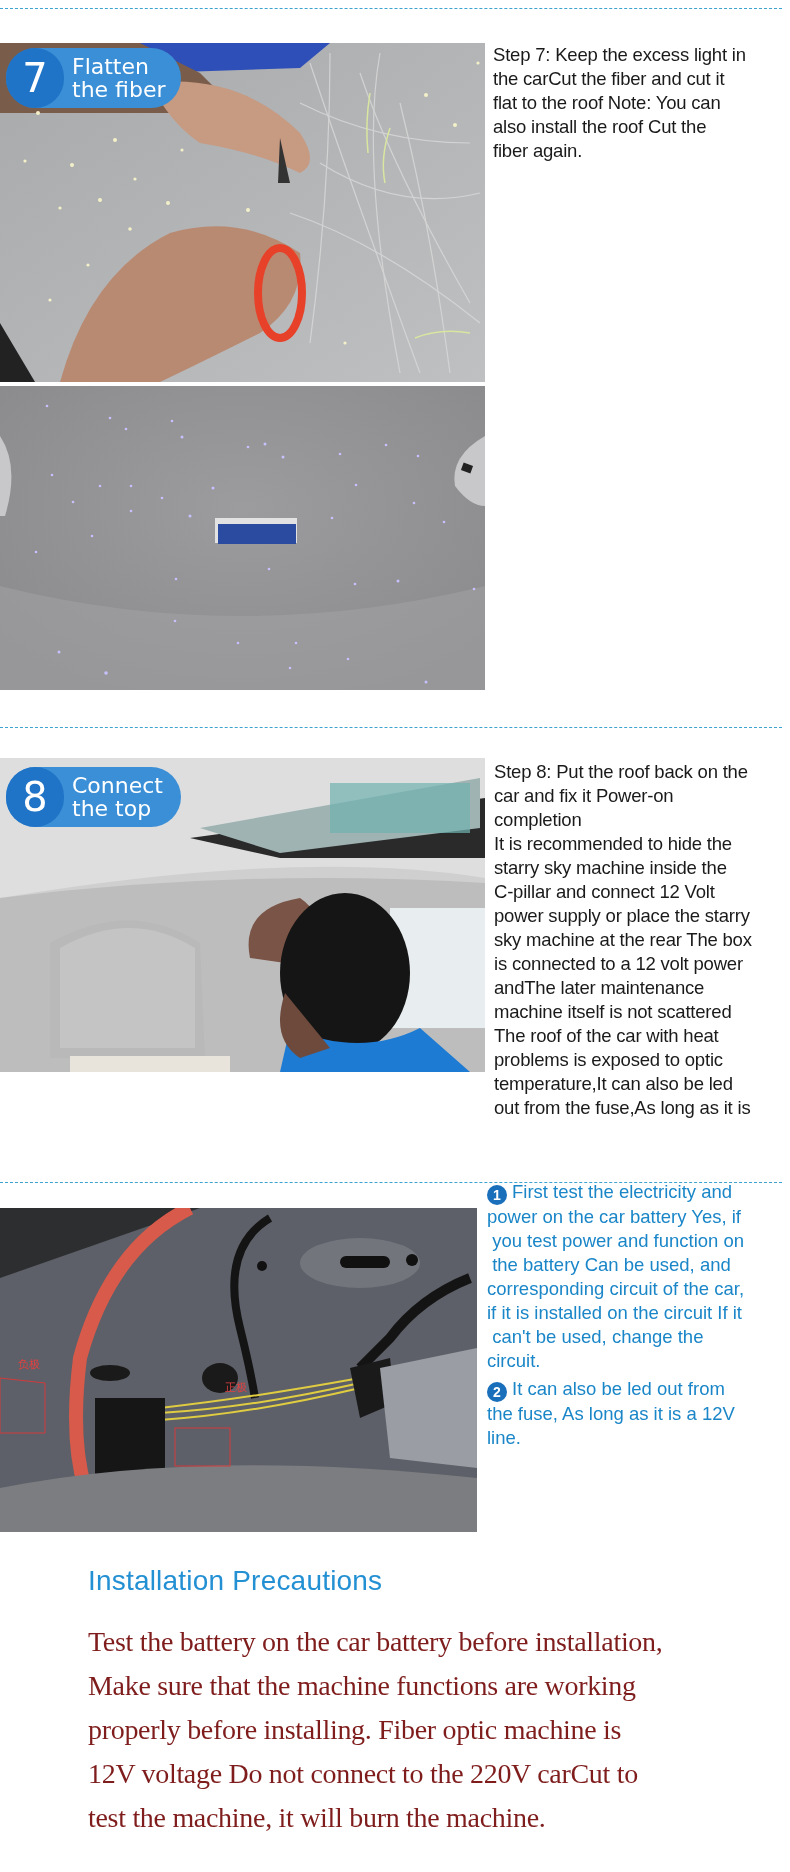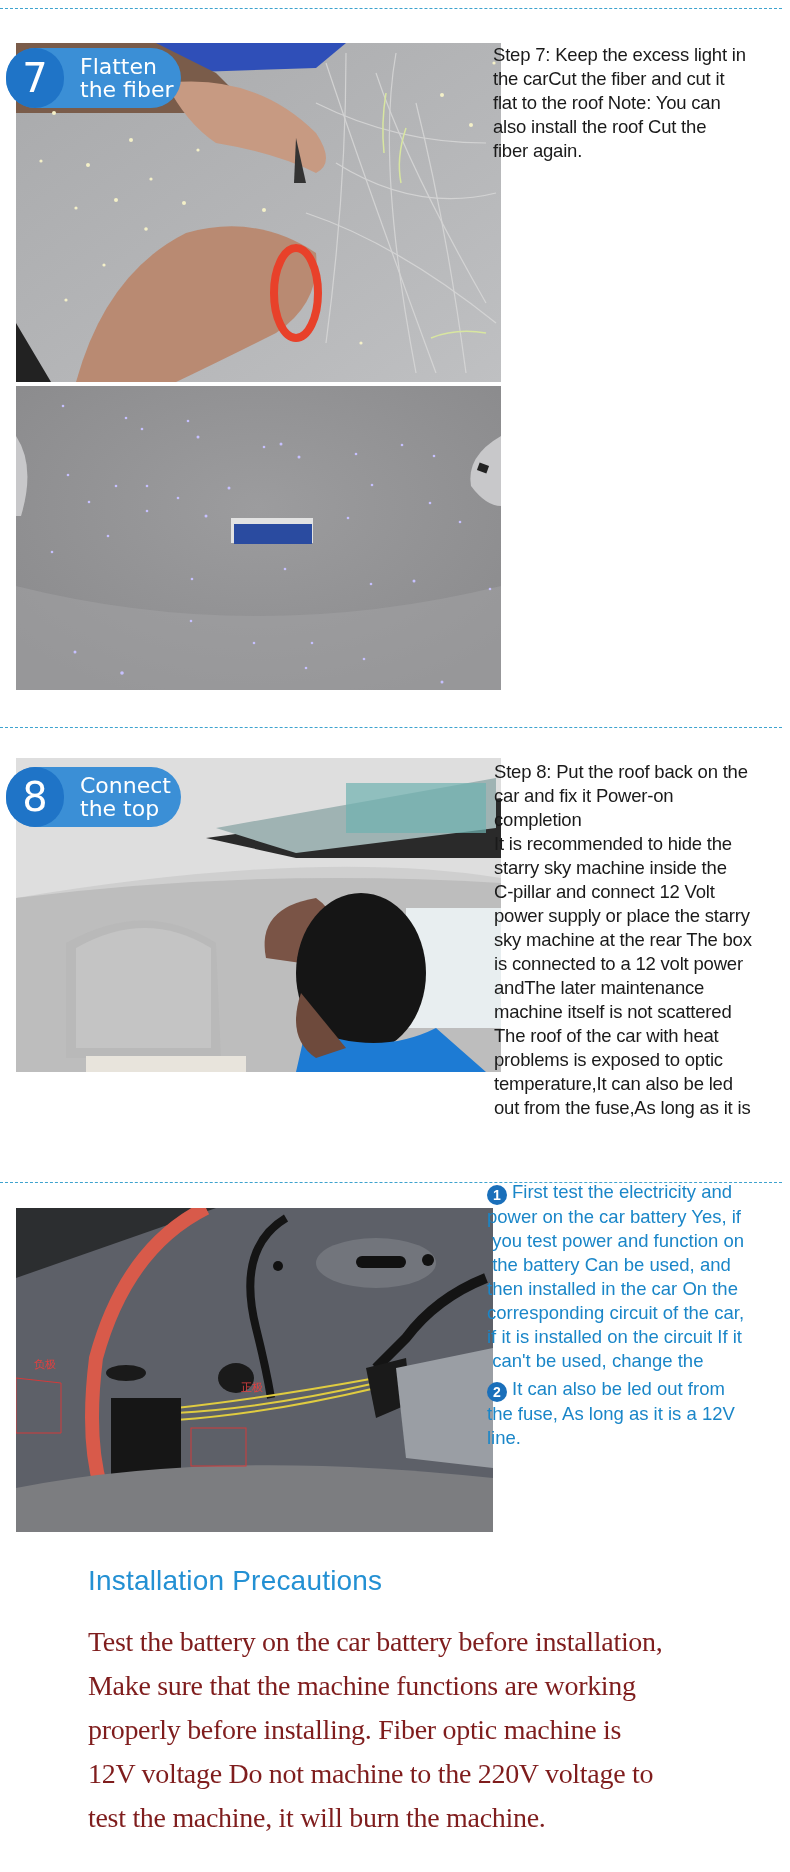--- a/index.html
+++ b/index.html
@@ -1,21 +1,21 @@
 <!DOCTYPE html>
 <html><head>
 <meta charset="utf-8">
 <style>
   html, body { margin: 0; padding: 0; background: #ffffff; }
   body { width: 790px; height: 1872px; position: relative; overflow: hidden; font-family: "Liberation Sans", "DejaVu Sans", sans-serif; }
   .dash { position: absolute; left: 0; width: 782px; height: 0; border-top: 1.5px dashed #3ea3cf; }
-  .photo { position: absolute; overflow: hidden; padding-left: 16px; }
+  .photo { position: absolute; overflow: hidden; }
   .badge { position: absolute; left: 6px; height: 60px; width: 175px; border-radius: 30px; background: #3b8fd6; display: flex; align-items: center; }
   .badge .num { width: 58px; height: 60px; border-radius: 30px; background: #1f74c7; color: #fff; font-size: 40px; display: flex; align-items: center; justify-content: center; font-family: "DejaVu Sans", sans-serif; }
-  .badge .lbl { color: #fff; font-size: 22px; line-height: 23px; margin-left: 16px; font-family: "DejaVu Sans", sans-serif; }
+  .badge .lbl { color: #fff; font-size: 22px; line-height: 23px; margin-left: 8px; font-family: "DejaVu Sans", sans-serif; }
   .step-text { position: absolute; color: #1a1a1a; font-size: 18.5px; line-height: 24px; font-family: "Liberation Sans", sans-serif; letter-spacing: -0.2px; }
   .blue-text { position: absolute; color: #1a86c8; font-size: 18.5px; line-height: 24px; font-family: "Liberation Sans", sans-serif; }
   .circle-num { display: inline-flex; width: 20px; height: 20px; border-radius: 10px; background: #1a6fba; color: #fff; font-size: 14px; align-items: center; justify-content: center; margin-right: 5px; vertical-align: -2px; font-weight: bold; }
   .heading { position: absolute; left: 88px; top: 1565px; color: #2390d3; font-size: 28px; font-family: "Liberation Sans", sans-serif; letter-spacing: 0.2px; }
   .body-text { position: absolute; left: 88px; top: 1620px; width: 700px; color: #7f1d1d; font-size: 28px; line-height: 44px; font-family: Liberation Serif, serif; letter-spacing: -0.3px; }
   .body-text div { white-space: nowrap; }
 </style>
 </head>
 <body>
 
@@ -229,35 +229,35 @@
       <text x="225" y="183" font-size="11" fill="#e04040" font-family="DejaVu Sans, sans-serif">正极</text>
     </svg>
   </div>
 
   <div class="blue-text" style="left:487px;top:1180px;width:303px;">
     <div>
       <div><span class="circle-num">1</span><span>First test the electricity and</span></div>
       <div style="white-space:pre;">power on the car battery Yes, if</div>
       <div style="white-space:pre;"> you test power and function on</div>
       <div style="white-space:pre;"> the battery Can be used, and</div>
-      <div style="white-space:pre;">then installed in the car On the</div>
       <div style="white-space:pre;">corresponding circuit of the car,</div>
       <div style="white-space:pre;">if it is installed on the circuit If it</div>
       <div style="white-space:pre;"> can't be used, change the</div>
+      <div style="white-space:pre;">circuit.</div>
     </div>
     <div style="margin-top:4px;">
       <div><span class="circle-num">2</span><span>It can also be led out from</span></div>
       <div>the fuse, As long as it is a 12V</div>
       <div>line.</div>
     </div>
   </div>
 </section>
 
 <section>
   <div class="heading">Installation Precautions</div>
   <div class="body-text">
     <div>Test the battery on the car battery before installation,</div>
     <div>Make sure that the machine functions are working</div>
     <div>properly before installing. Fiber optic machine is</div>
-    <div>12V voltage Do not machine to the 220V voltage to</div>
+    <div>12V voltage Do not connect to the 220V carCut to</div>
     <div>test the machine, it will burn the machine.</div>
   </div>
 </section>
 
 </body></html>

